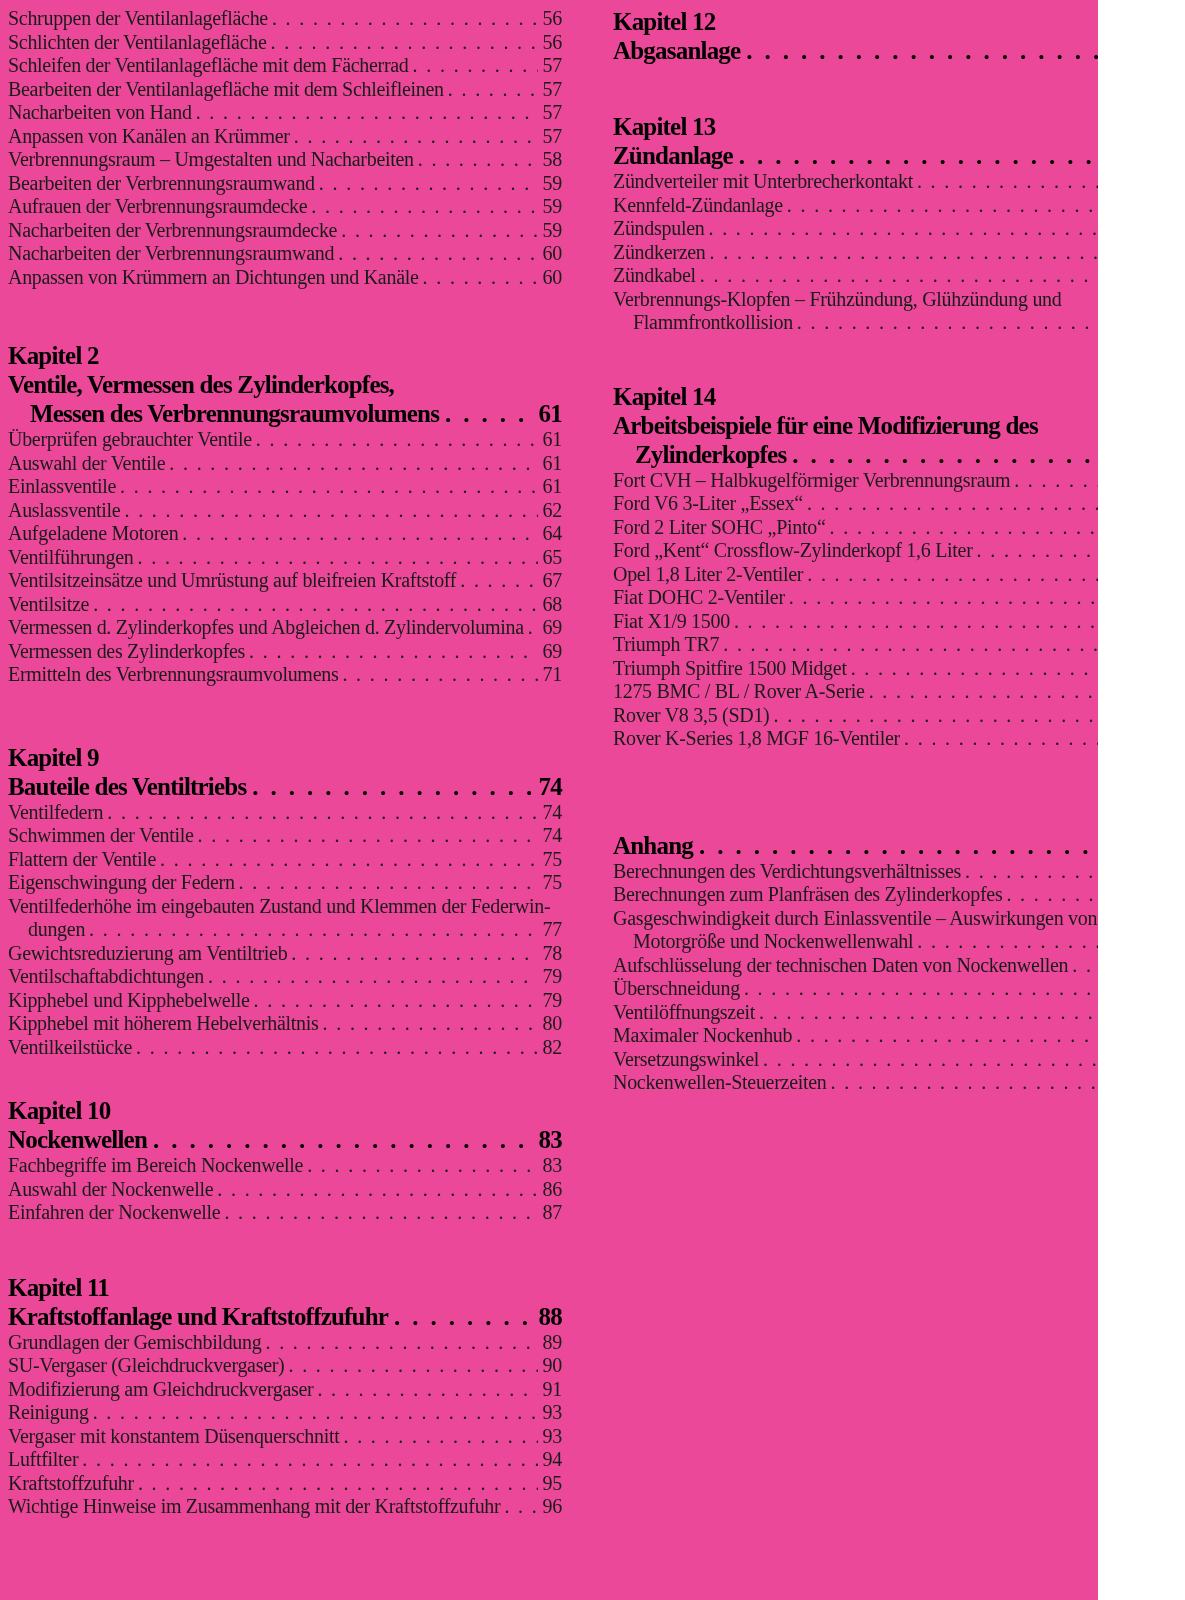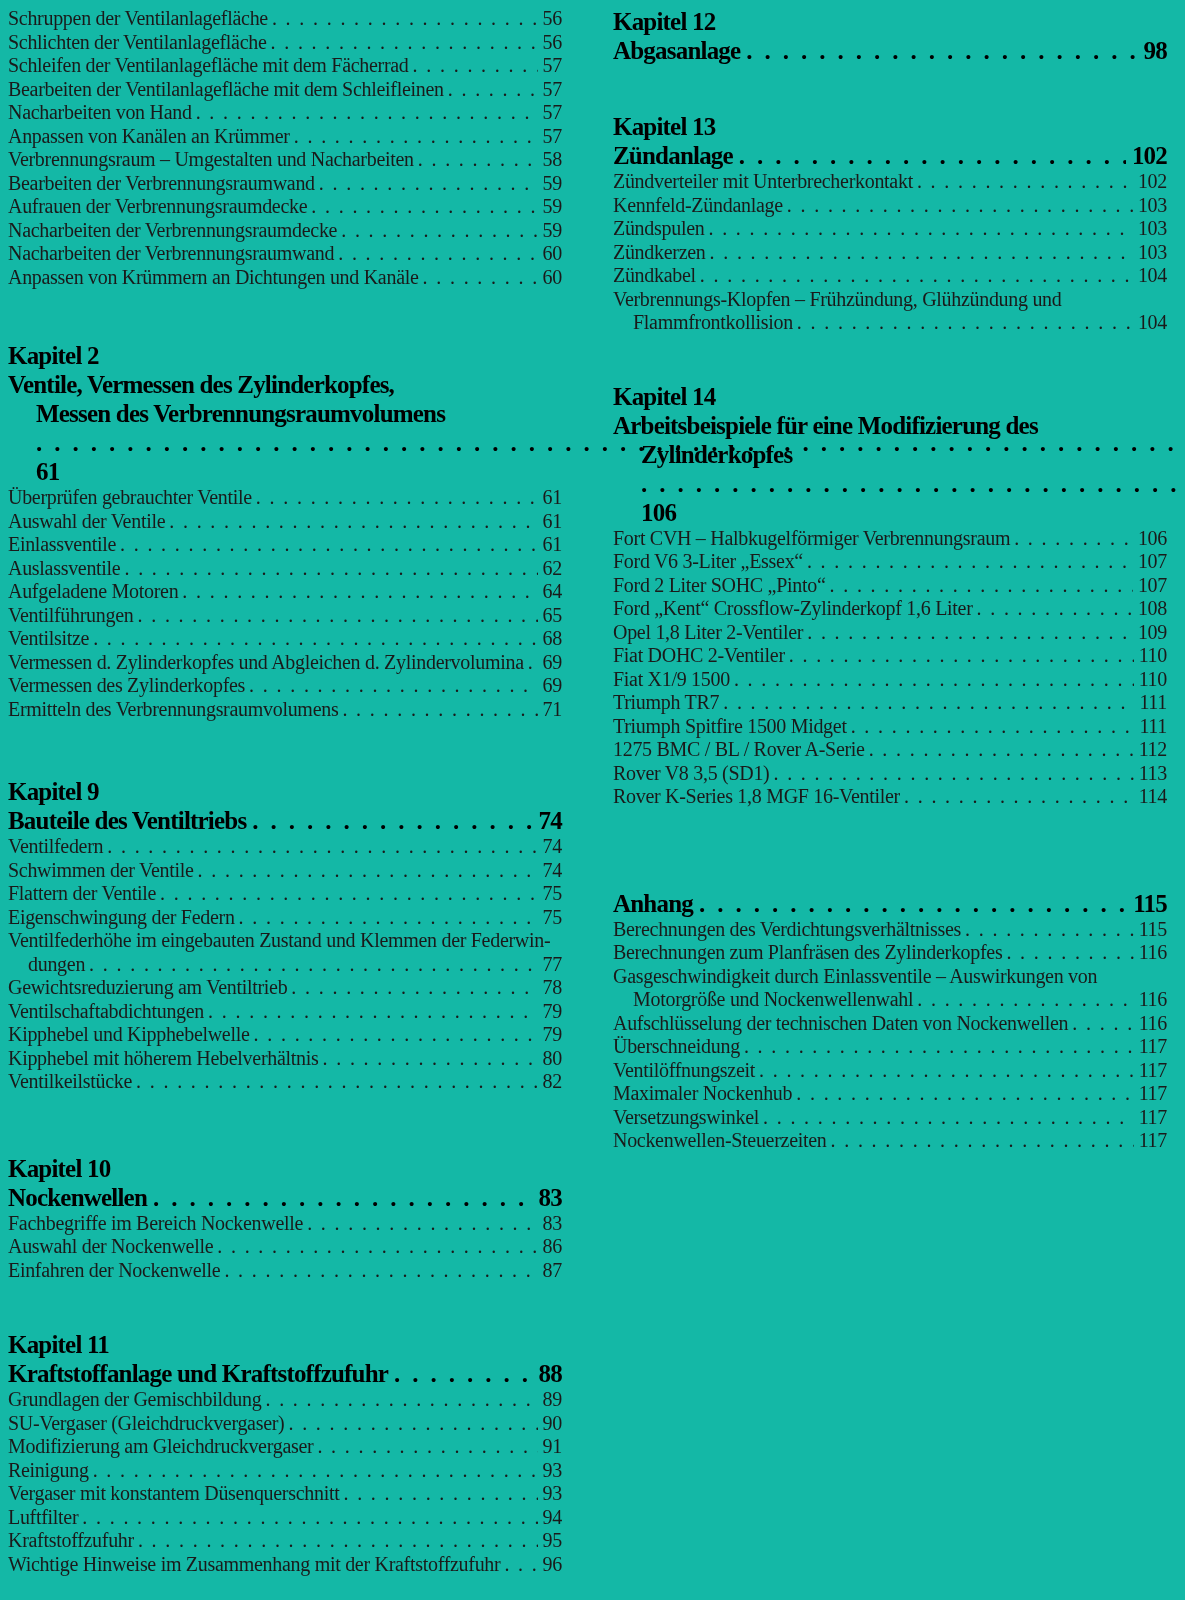--- a/index.html
+++ b/index.html
@@ -1,22 +1,22 @@
 <!DOCTYPE html>
 <html lang="de"><head>
 <meta charset="utf-8">
 <title>Inhaltsverzeichnis</title>
 <style>
   * { box-sizing: border-box; }
   html, body { margin: 0; padding: 0; background: #ffffff; }
   .page {
     position: relative;
-    width: 1185px;
+    width: 1098px;
     height: 1600px;
-    background: #14b8a6;
+    background: #ec4899;
     color: #1a1a1a;
     padding: 7px 0 0 8px;
     display: flex;
     gap: 51px;
     overflow: hidden;
   }
   .col { width: 554px; flex: 0 0 554px; }
 
   
   .row {
@@ -47,27 +47,27 @@
   .heading .row {
     font-family: Liberation Serif, serif;
     font-weight: 700;
     font-size: 25px;
     line-height: 29px;
     letter-spacing: -0.8px;
     color: #000000;
   }
   .heading .lead { margin-left: 6px; margin-right: 6px; }
   .heading .lead::after { letter-spacing: 12px; }
-  .heading .row.indent { padding-left: 22px; flex-direction: column; }
+  .heading .row.indent { padding-left: 22px; }
 
   
   .block { margin-top: 0; }
   .b-kapitel-8  { margin-top: 52px; }
   .b-kapitel-9  { margin-top: 56px; }
-  .b-kapitel-10 { margin-top: 60px; }
+  .b-kapitel-10 { margin-top: 37px; }
   .b-kapitel-11 { margin-top: 48px; }
   .b-kapitel-13 { margin-top: 47px; }
   .b-kapitel-14 { margin-top: 47px; }
   .b-anhang     { margin-top: 80px; }
 </style>
 </head>
 <body>
 
 <div class="page">
   <div class="col">
@@ -171,20 +171,25 @@
           <span class="txt">Aufgeladene Motoren</span>
           <span class="lead"></span>
           <span class="pg">64</span>
         </div>
         <div class="row">
           <span class="txt">Ventilführungen</span>
           <span class="lead"></span>
           <span class="pg">65</span>
         </div>
         <div class="row">
+          <span class="txt">Ventilsitzeinsätze und Umrüstung auf bleifreien Kraftstoff</span>
+          <span class="lead"></span>
+          <span class="pg">67</span>
+        </div>
+        <div class="row">
           <span class="txt">Ventilsitze</span>
           <span class="lead"></span>
           <span class="pg">68</span>
         </div>
         <div class="row">
           <span class="txt">Vermessen d. Zylinderkopfes und Abgleichen d. Zylindervolumina</span>
           <span class="lead"></span>
           <span class="pg">69</span>
         </div>
         <div class="row">

